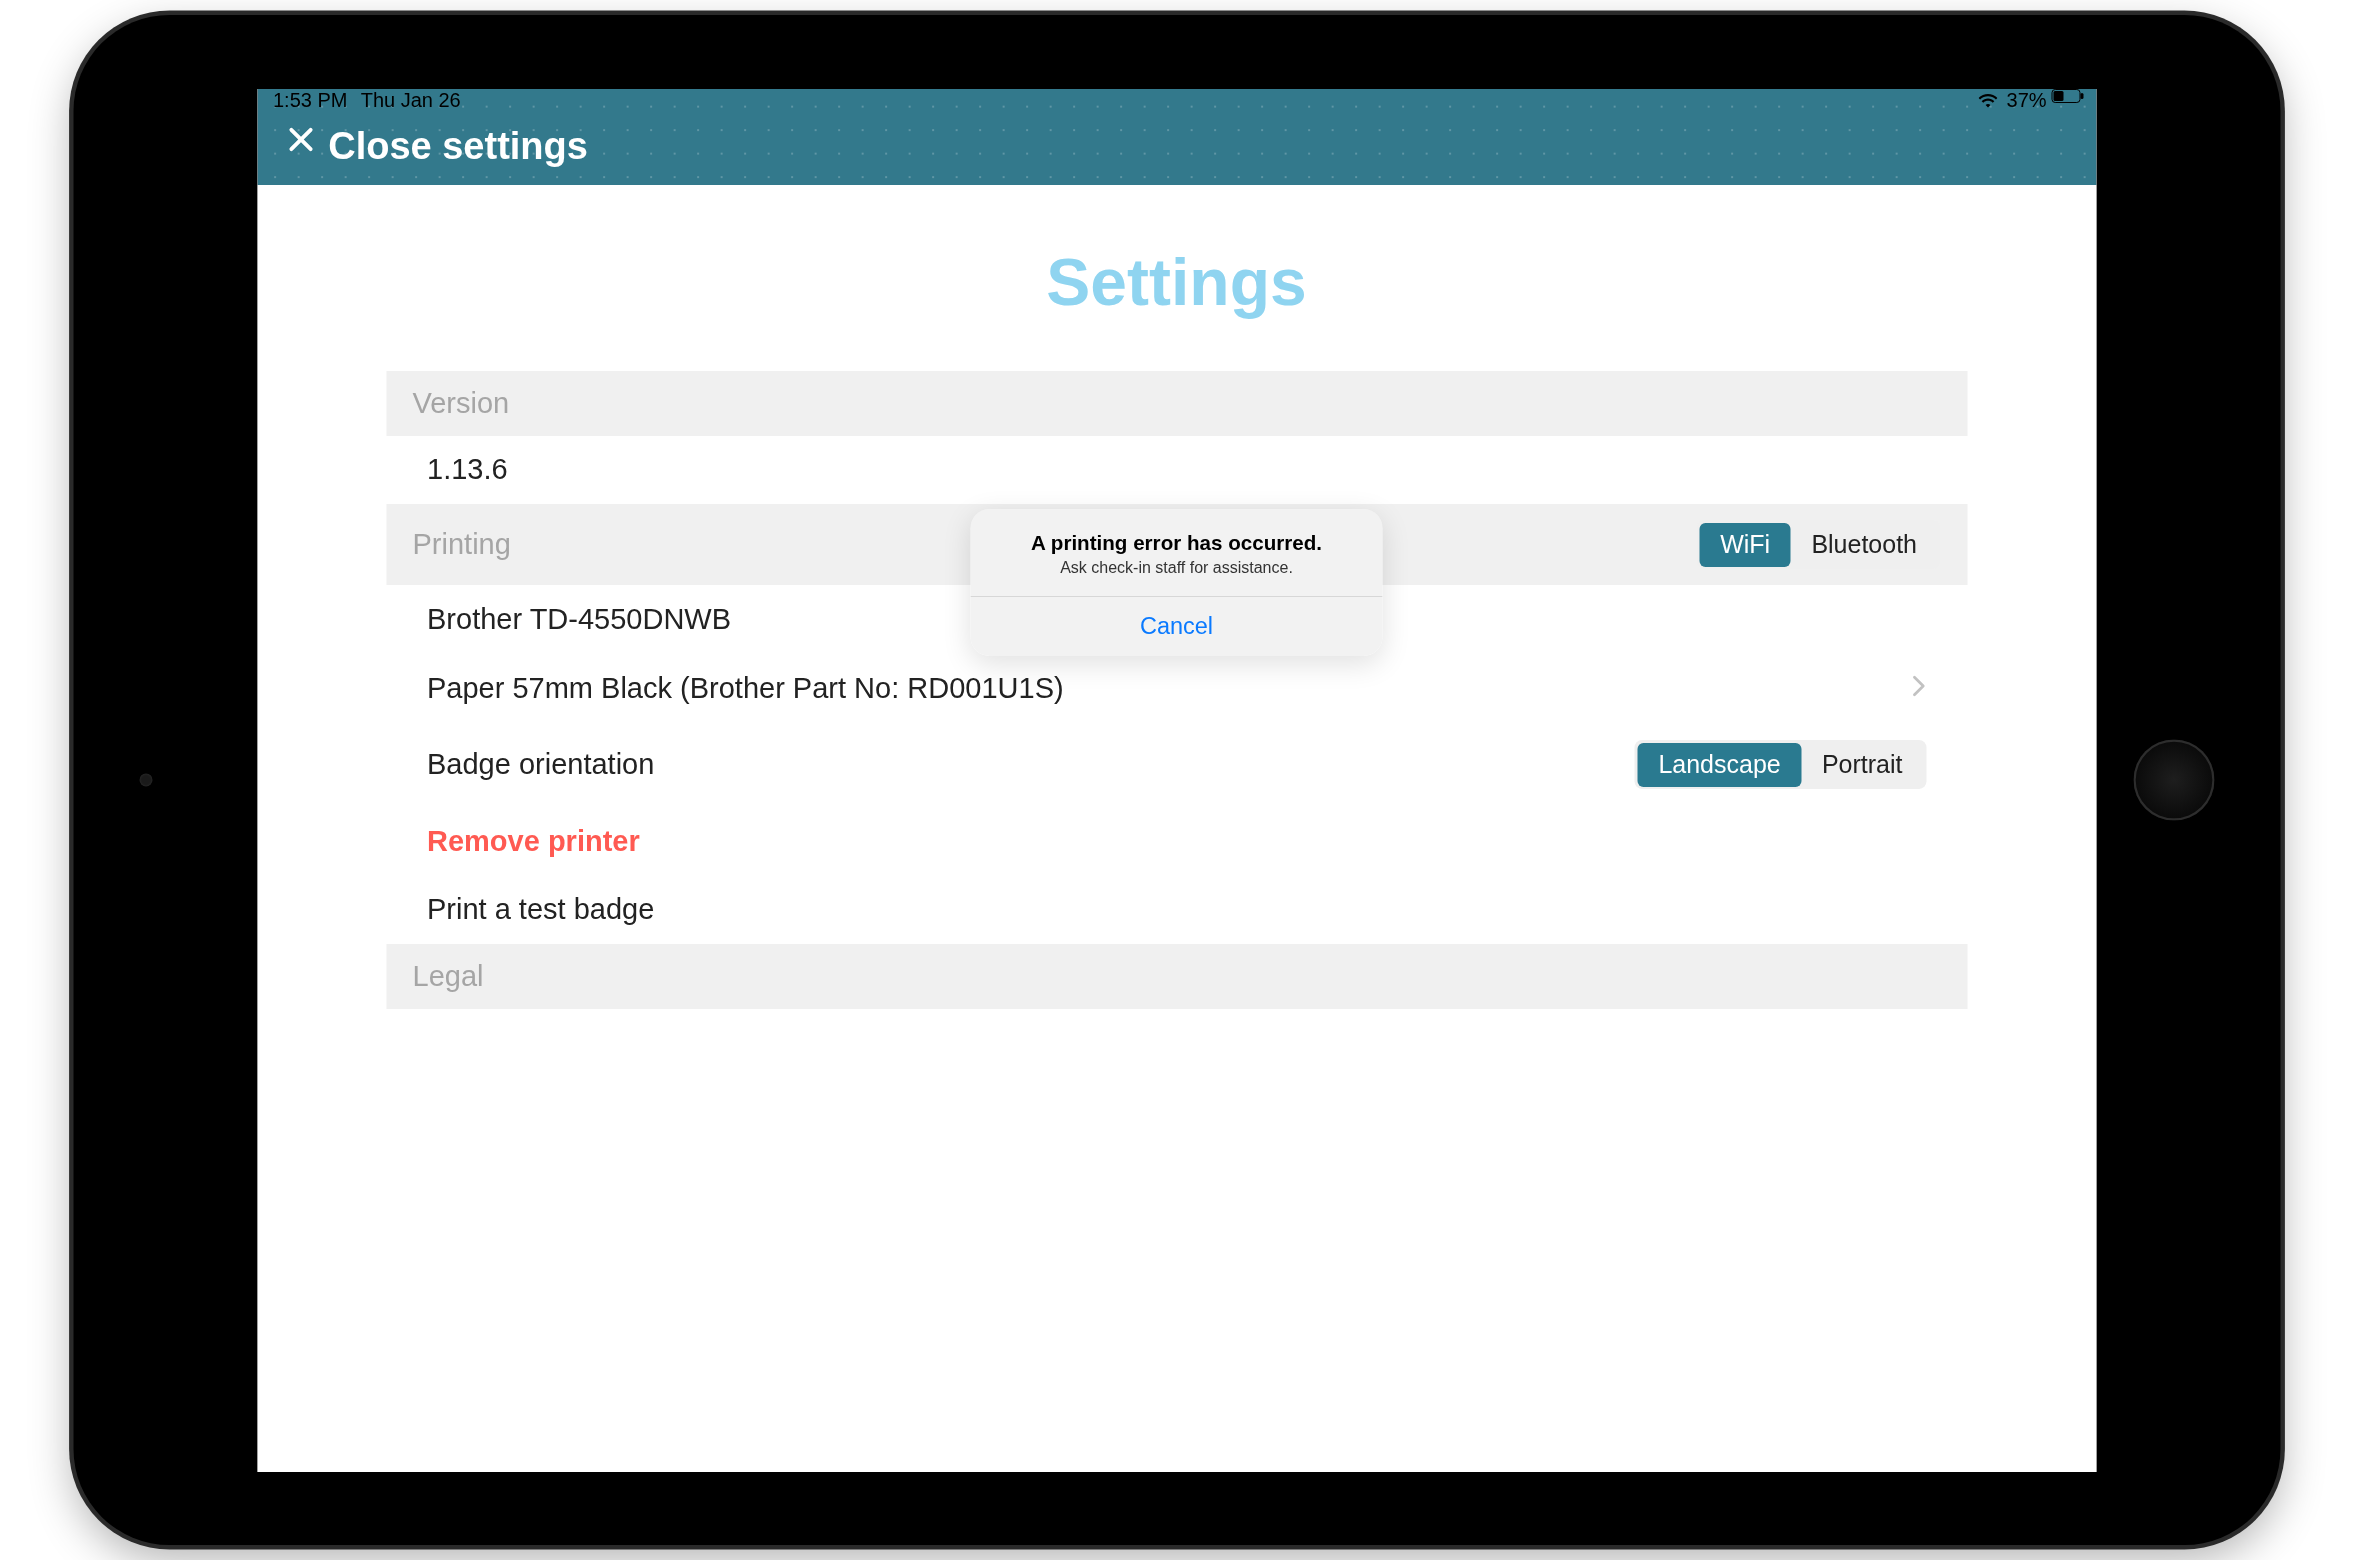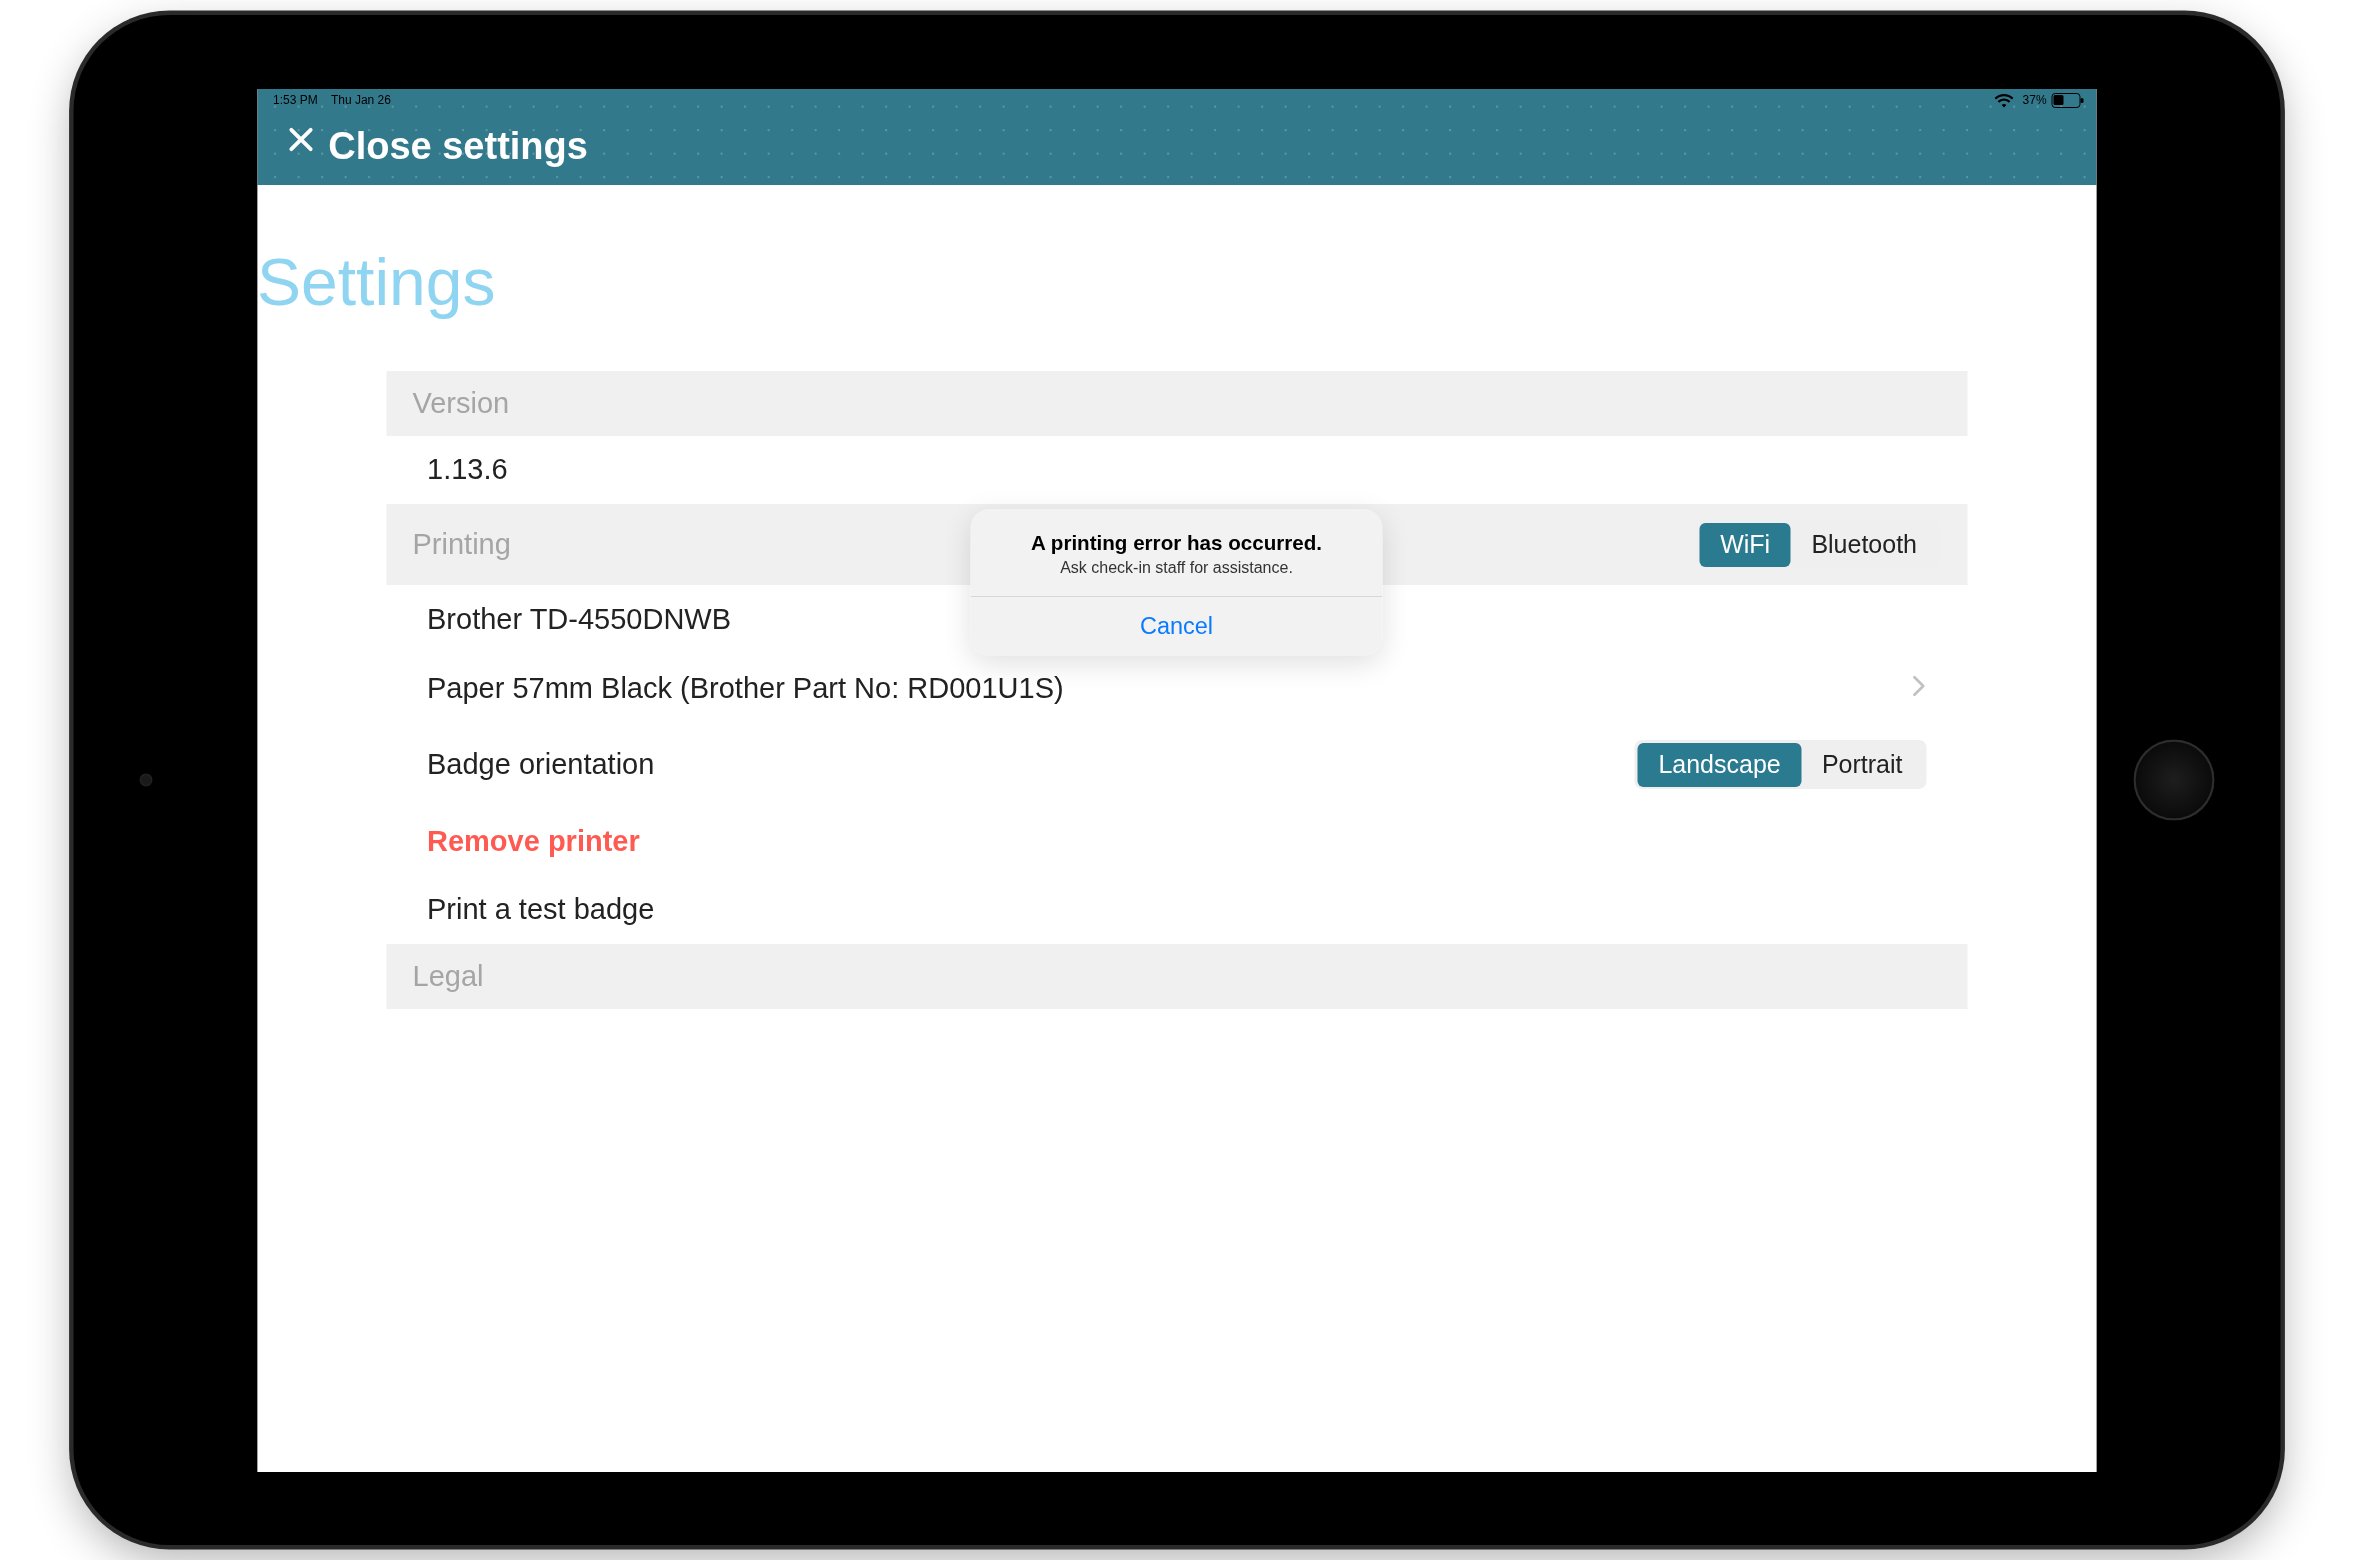--- a/index.html
+++ b/index.html
@@ -68,21 +68,21 @@
     overflow: hidden;
   }
 
   
   .status-bar {
     position: absolute;
     top: 0; left: 0; right: 0;
     height: 23.5px;
     display: flex;
     align-items: center;
-    font-size: 12px;
+    font-size: 20px;
     font-weight: 500;
     color: #000;
     padding: 0 16px;
     z-index: 10;
     background: rgba(255,255,255,0.0);
   }
   .status-left { display: flex; gap: 13.2px; align-items: center; }
   .status-right { margin-left: auto; display: flex; gap: 8.8px; align-items: center; }
   .wifi-icon svg { display: block; }
   .battery-wrap { display: flex; gap: 4.4px; }
@@ -117,23 +117,23 @@
   .close-x svg { display: block; }
 
   
   .content {
     padding-top: 59px;
     background: #fff;
     height: calc(100% - 96px);
     position: relative;
   }
   .page-title {
-    text-align: left;
+    text-align: center;
     font-size: 66px;
-    font-weight: 400;
+    font-weight: 700;
     color: #8fd4f0;
     margin-bottom: 51px;
   }
 
   .settings-panel {
     width: 1581px;
     margin: 0 auto;
   }
   .section-header {
     background: #f0f0f0;

